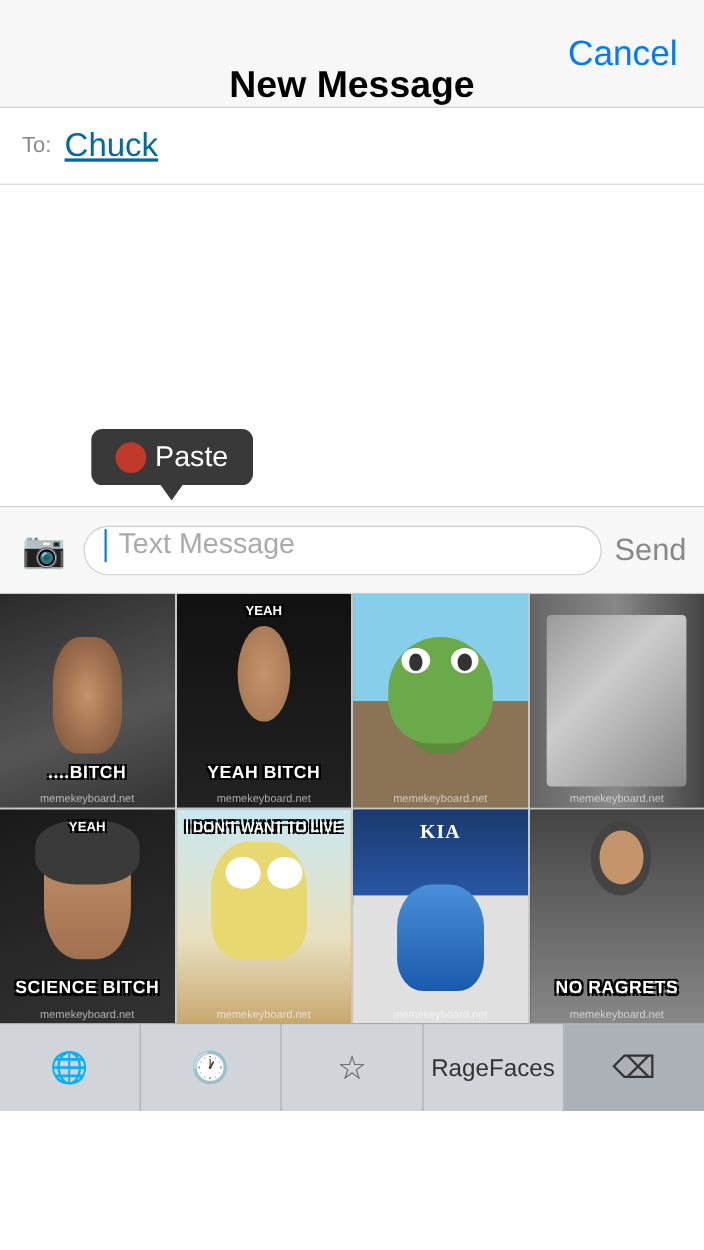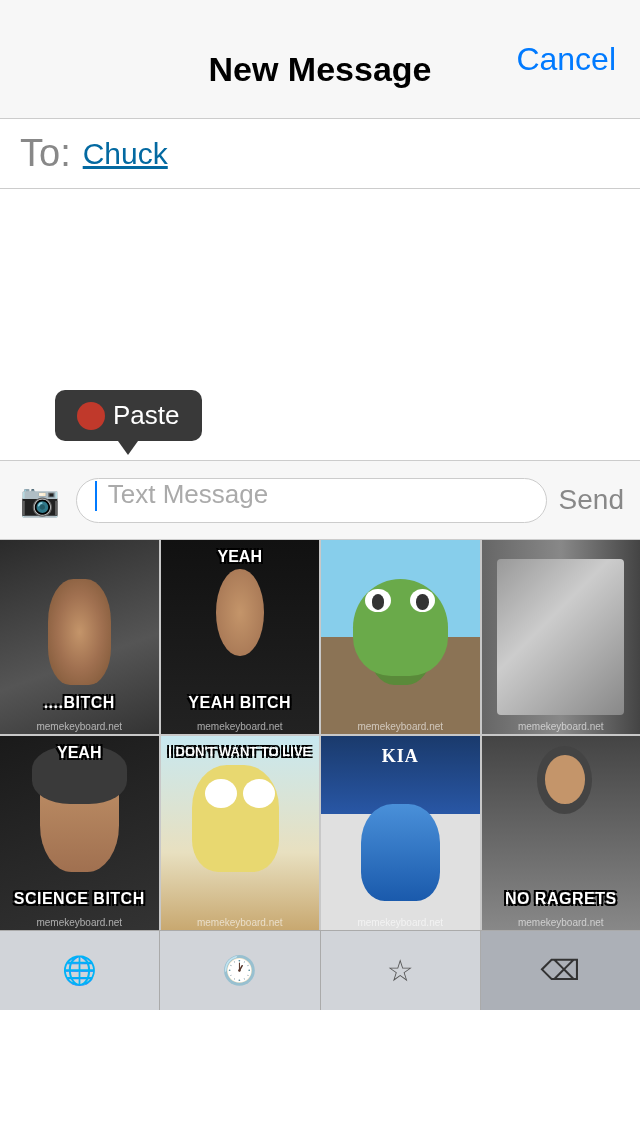--- a/index.html
+++ b/index.html
@@ -7,25 +7,25 @@
       width: 640px;
       height: 1136px;
       font-family: -apple-system, 'Helvetica Neue', Arial, sans-serif;
       background: #fff;
       overflow: hidden;
       position: relative;
     }
 
     
     .header {
-      height: 119px;
+      height: 98px;
       background: #f7f7f7;
       border-bottom: 1px solid #ccc;
       display: flex;
-      align-items: center;
+      align-items: flex-end;
       justify-content: center;
       position: relative;
       padding-top: 20px;
     }
     .header-title {
       font-size: 34px;
       font-weight: 700;
       color: #000;
     }
     .header-cancel {
@@ -40,21 +40,21 @@
 
     
     .to-field {
       height: 70px;
       border-bottom: 1px solid #ccc;
       display: flex;
       align-items: center;
       padding: 0 20px;
     }
     .to-label {
-      font-size: 38px;
+      font-size: 20px;
       color: #888;
       margin-right: 12px;
     }
     .to-recipient {
       font-size: 30px;
       color: #0369a1;
       text-decoration: underline;
     }
 
     
@@ -71,20 +71,21 @@
       left: 55px;
       top: 390px;
       z-index: 100;
     }
     .paste-bubble {
       background: rgba(30, 30, 30, 0.88);
       border-radius: 10px;
       padding: 10px 22px;
       position: relative;
       display: inline-block;
+      margin-left: 28px;
     }
     .paste-bubble::after {
       content: '';
       position: absolute;
       bottom: -14px;
       left: 50%;
       transform: translateX(-50%);
       border-width: 14px 10px 0 10px;
       border-style: solid;
       border-color: rgba(30,30,30,0.88) transparent transparent transparent;
@@ -185,21 +186,21 @@
       font-family: Impact, Arial Black, sans-serif;
       text-transform: uppercase;
       padding: 0 4px;
     }
     .meme-label-top {
       position: absolute;
       top: 8px;
       left: 0;
       right: 0;
       text-align: center;
-      font-size: 16px;
+      font-size: 12px;
       font-weight: 900;
       color: #fff;
       text-shadow: 2px 2px 0 #000, -2px -2px 0 #000, 2px -2px 0 #000, -2px 2px 0 #000;
       font-family: Impact, Arial Black, sans-serif;
       text-transform: uppercase;
     }
     .meme-source {
       position: absolute;
       bottom: 2px;
       left: 0;
@@ -438,18 +439,21 @@
 
   <div class="kb-btn">
     <span style="font-size:28px;">🕐</span>
   </div>
 
   <div class="kb-btn">
     <span style="font-size:30px;color:#555;">☆</span>
   </div>
 
 
+  <div class="kb-btn">
+    <span class="kb-btn-label">RageFaces</span>
+  </div>
 
   <div class="kb-btn kb-btn-delete" style="border-right:none;">
     <span style="font-size:28px;">⌫</span>
   </div>
 
 </div>
 
 </body></html>

